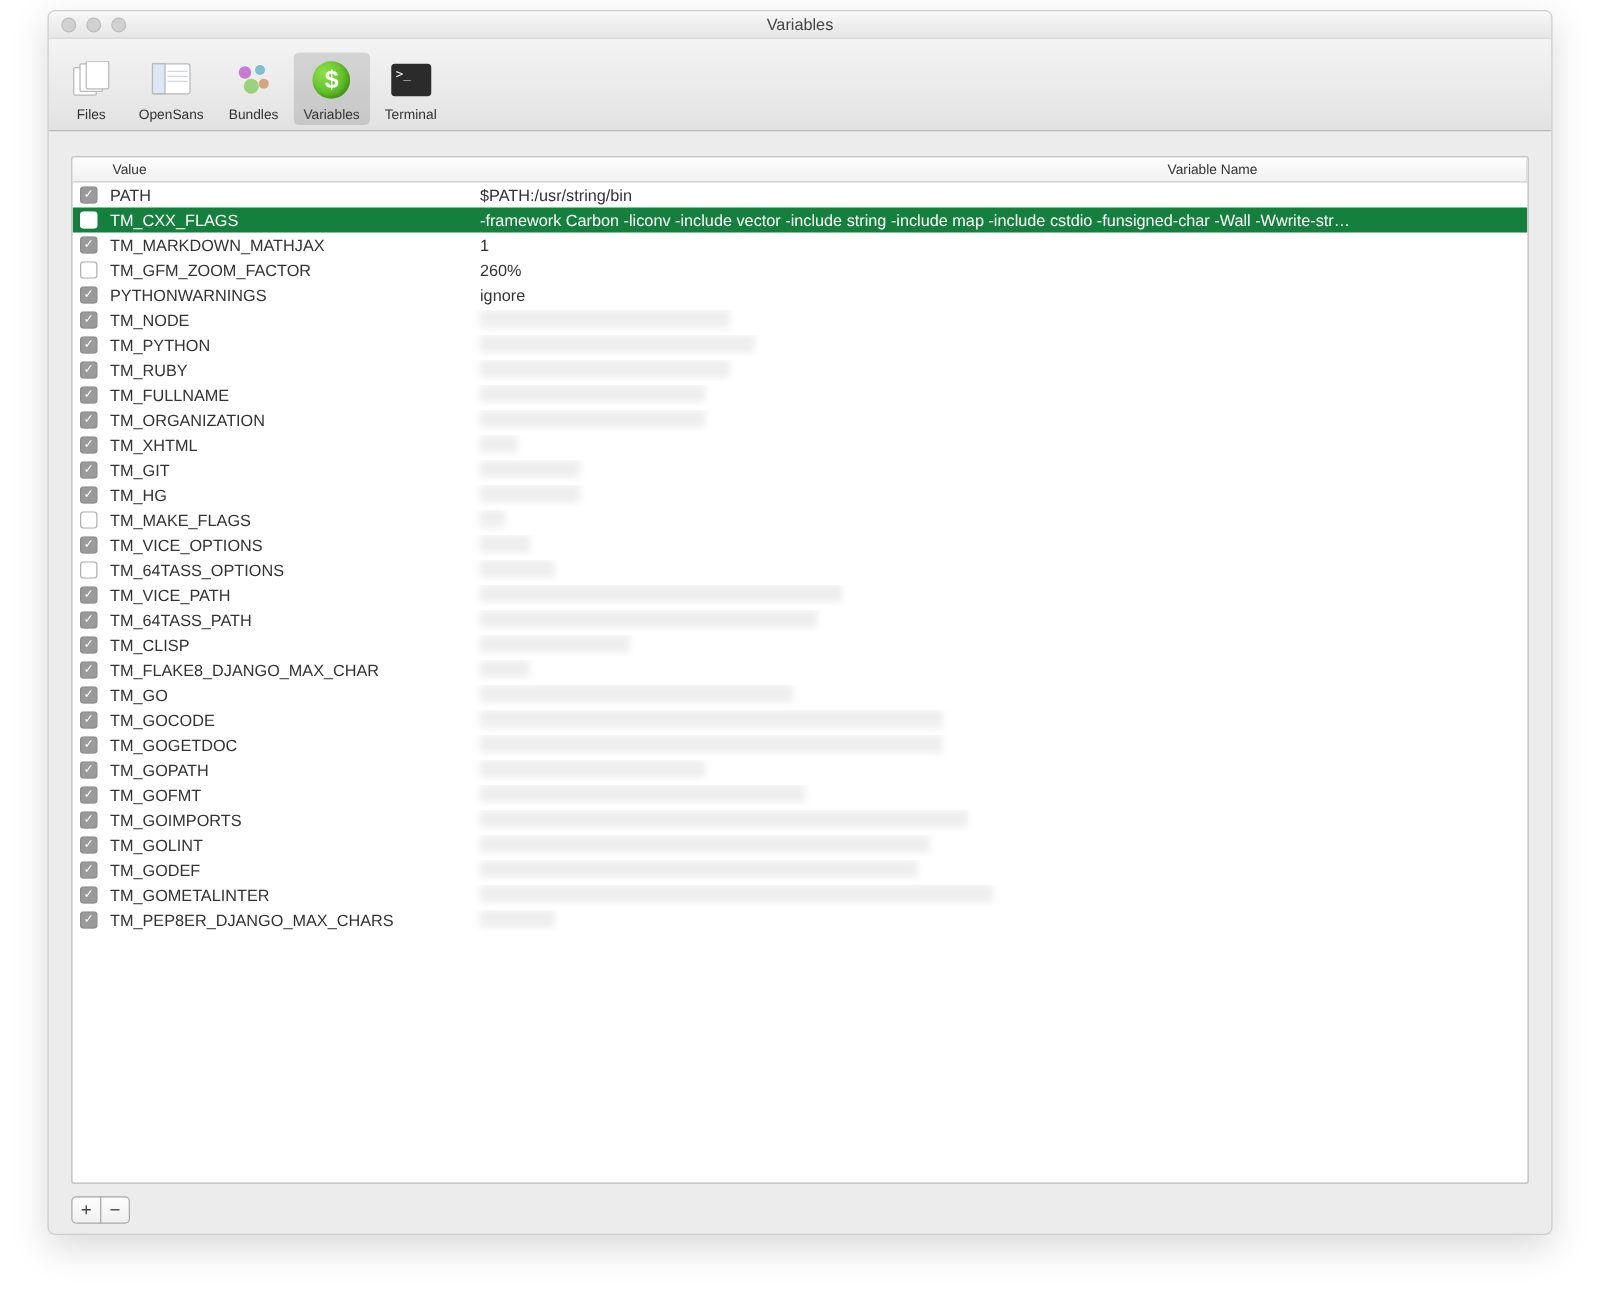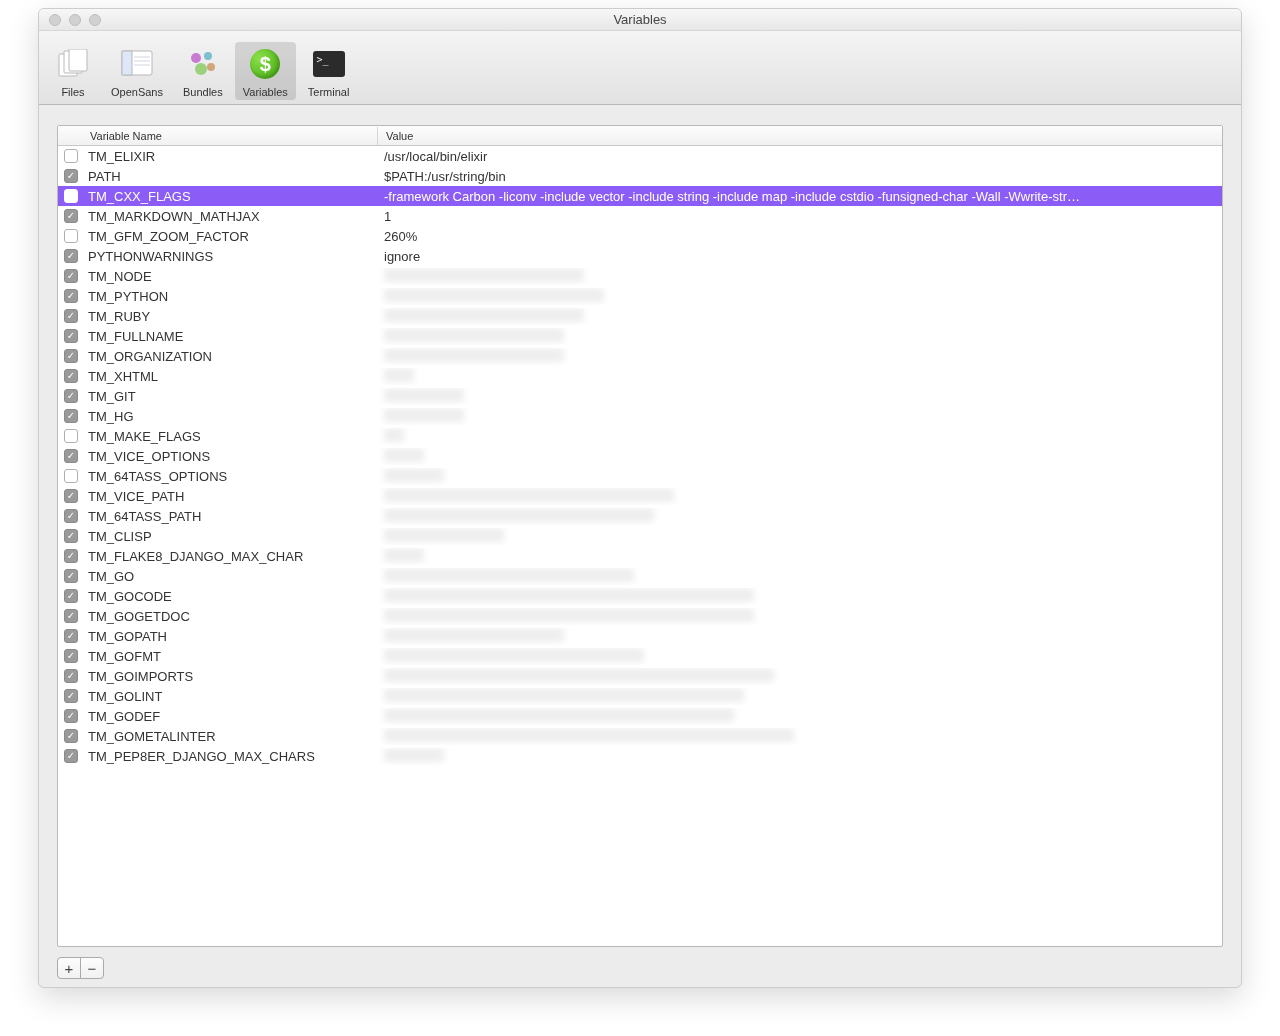--- a/index.html
+++ b/index.html
@@ -115,21 +115,21 @@
     overflow: hidden;
     font-size: 13px;
   }
   .row {
     display: flex;
     align-items: center;
     height: 20px;
     white-space: nowrap;
   }
   .row.selected {
-    background: #8b5cf6;
+    background: #15803d;
     color: #fff;
   }
   .cell { padding: 0 6px; overflow: hidden; text-overflow: ellipsis; }
   .cell.col-check { width: 24px; padding: 0 0 0 6px; display:flex; align-items:center; }
   .cell.col-name { width: 296px; }
   .cell.col-value { flex: 1; }
   .check {
     width: 14px; height: 14px;
     border-radius: 3px;
     border: 1px solid #b0b0b0;
@@ -252,31 +252,24 @@
           <div class="icon-terminal">&gt;_</div>
         </div>
         <div class="tool-label">Terminal</div>
       </div>
     </div>
 
   <div class="content">
     <div class="table-wrap">
       <div class="thead">
         <div class="th col-check"></div>
+        <div class="th col-value">Value</div>
         <div class="th col-name">Variable Name</div>
-        <div class="th col-value">Value</div>
       </div>
       <div class="tbody" id="tbody">
-          <div class="row">
-            <div class="cell col-check">
-              <span class="check"></span>
-            </div>
-            <div class="cell col-name">TM_ELIXIR</div>
-            <div class="cell col-value">/usr/local/bin/elixir</div>
-          </div>
           <div class="row">
             <div class="cell col-check">
               <span class="check on">✓</span>
             </div>
             <div class="cell col-name">PATH</div>
             <div class="cell col-value">$PATH:/usr/string/bin</div>
           </div>
           <div class="row selected">
             <div class="cell col-check">
               <span class="check"></span>

